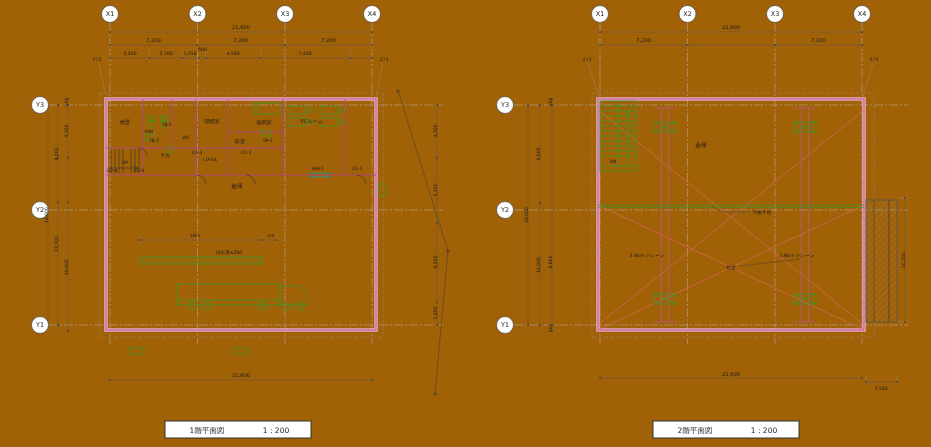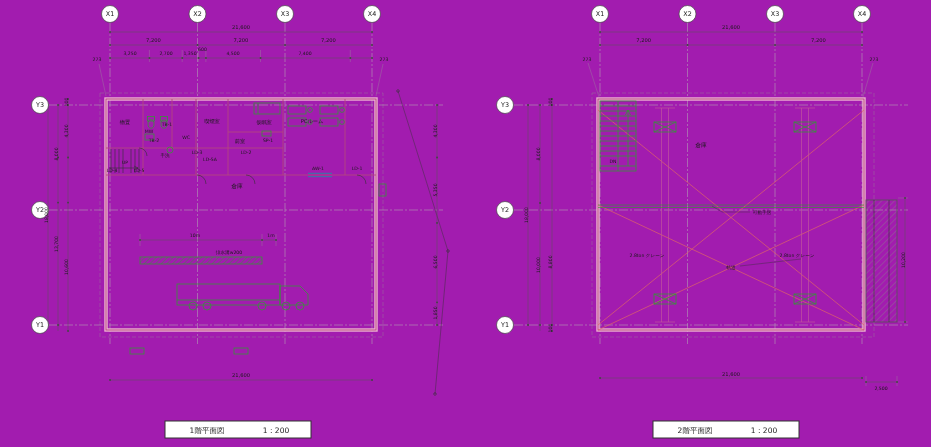--- a/index.html
+++ b/index.html
@@ -1,16 +1,16 @@
 <!DOCTYPE html>
 <html><head>
 <meta charset="utf-8">
 <style>
   html,body{margin:0;padding:0;background:#ffffff;}
-  #stage{position:relative;width:931px;height:447px;background:#a21caf;overflow:hidden;}
+  #stage{position:relative;width:931px;height:447px;background:#a16207;overflow:hidden;}
   svg{position:absolute;left:0;top:0;}
   .t{font-family:"DejaVu Sans","Liberation Sans",sans-serif;fill:#1a1a1a;text-anchor:middle;}
   .s4{font-size:4.6px}.s5{font-size:5.2px}.s55{font-size:5.8px}.s6{font-size:6.4px}.s7{font-size:7.5px}
   .dim{stroke:#555;stroke-width:.5;fill:none}
   .ext{stroke:#999;stroke-width:.35;fill:none}
   .grid{stroke:#b4b4b4;stroke-width:.5;fill:none;stroke-dasharray:9 2 2 2}
   .blk{stroke:#333;stroke-width:.6;fill:none}
   .g{stroke:#2ca02c;stroke-width:.7;fill:none}
   .r{stroke:#e06666;stroke-width:.7;fill:none}
   .c{stroke:#00a6a6;stroke-width:.7;fill:none}

